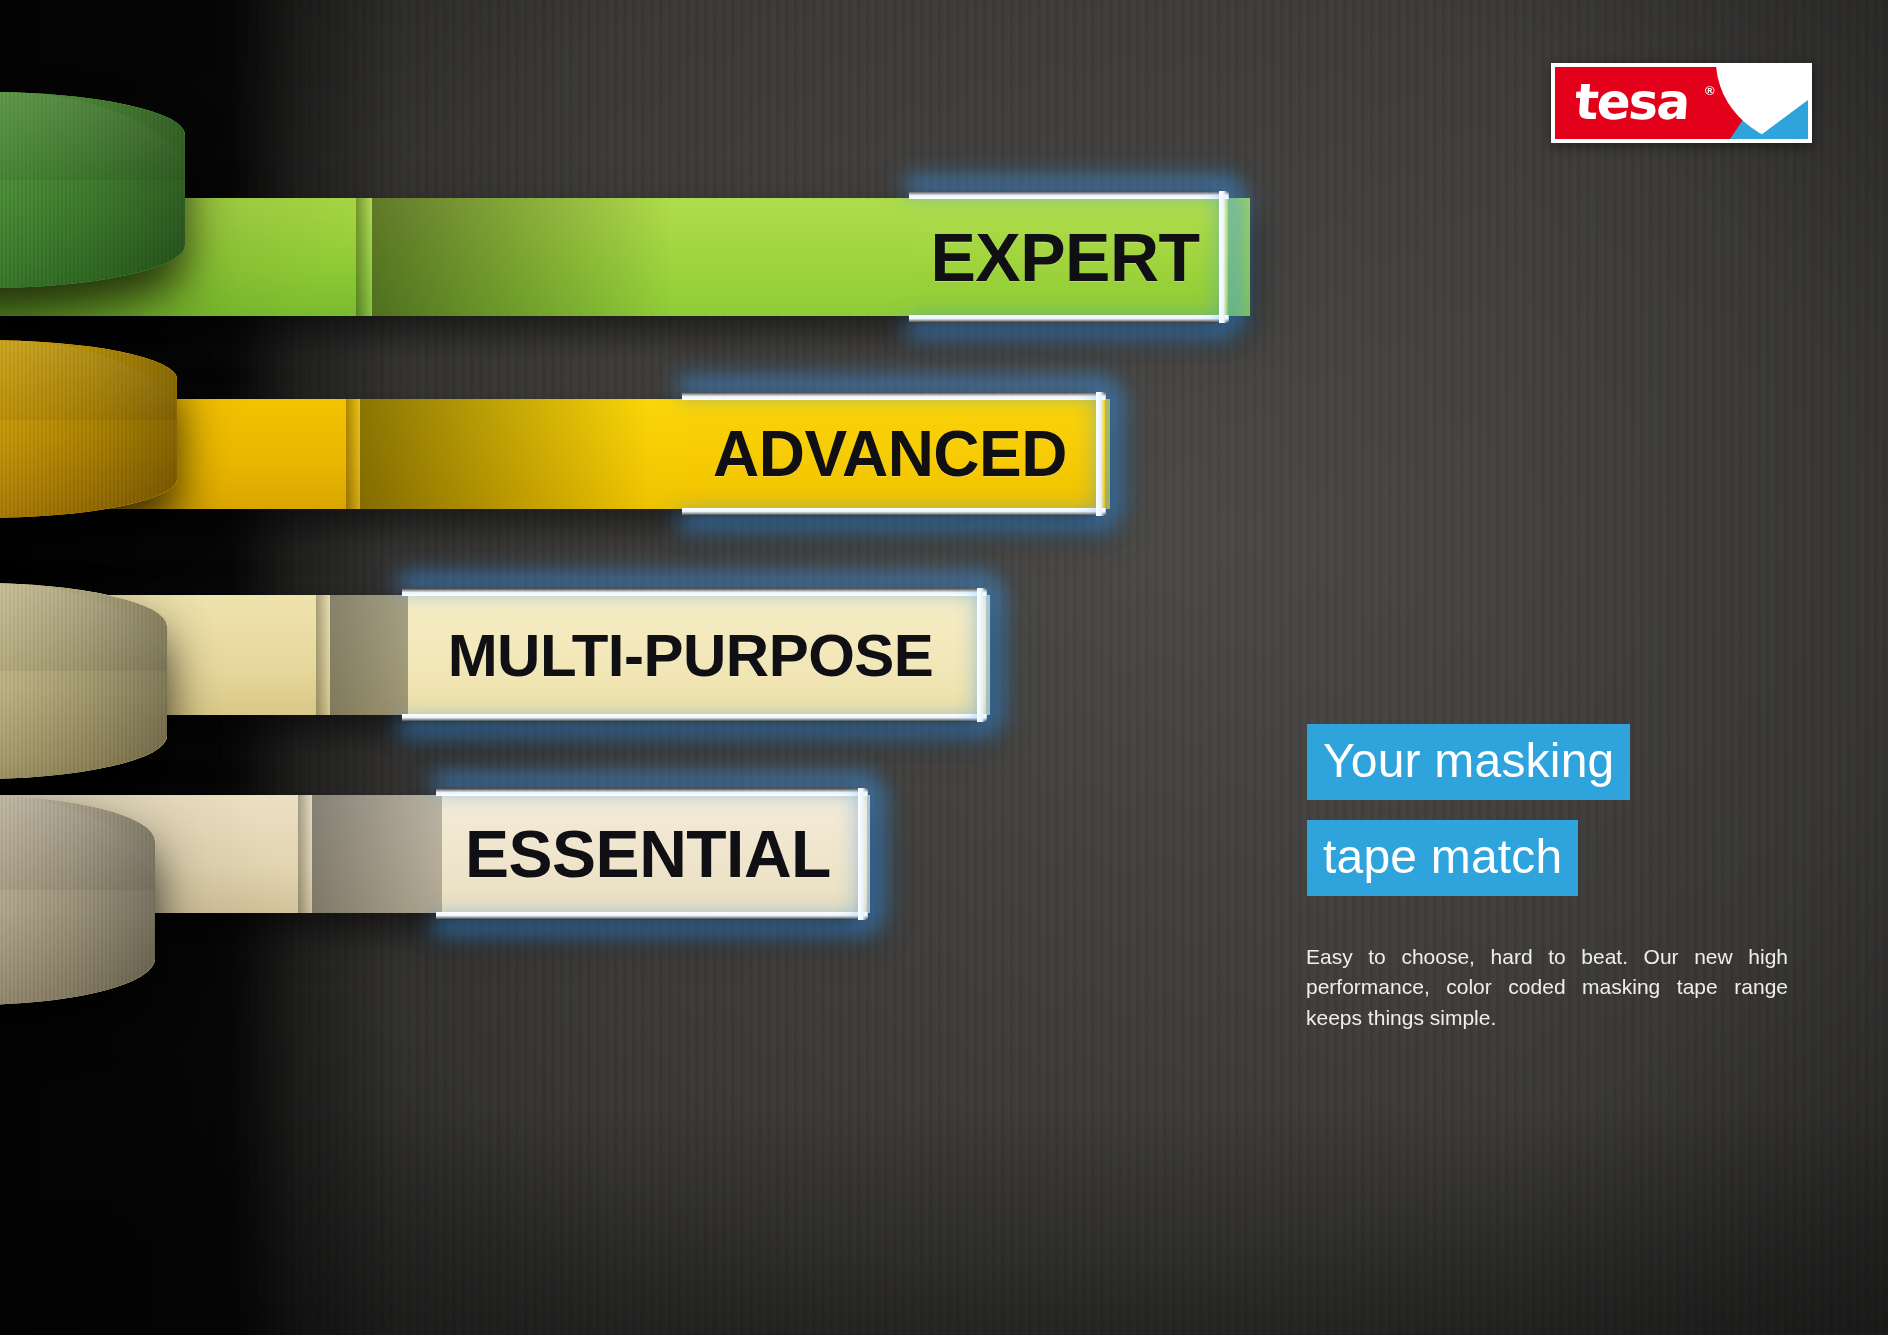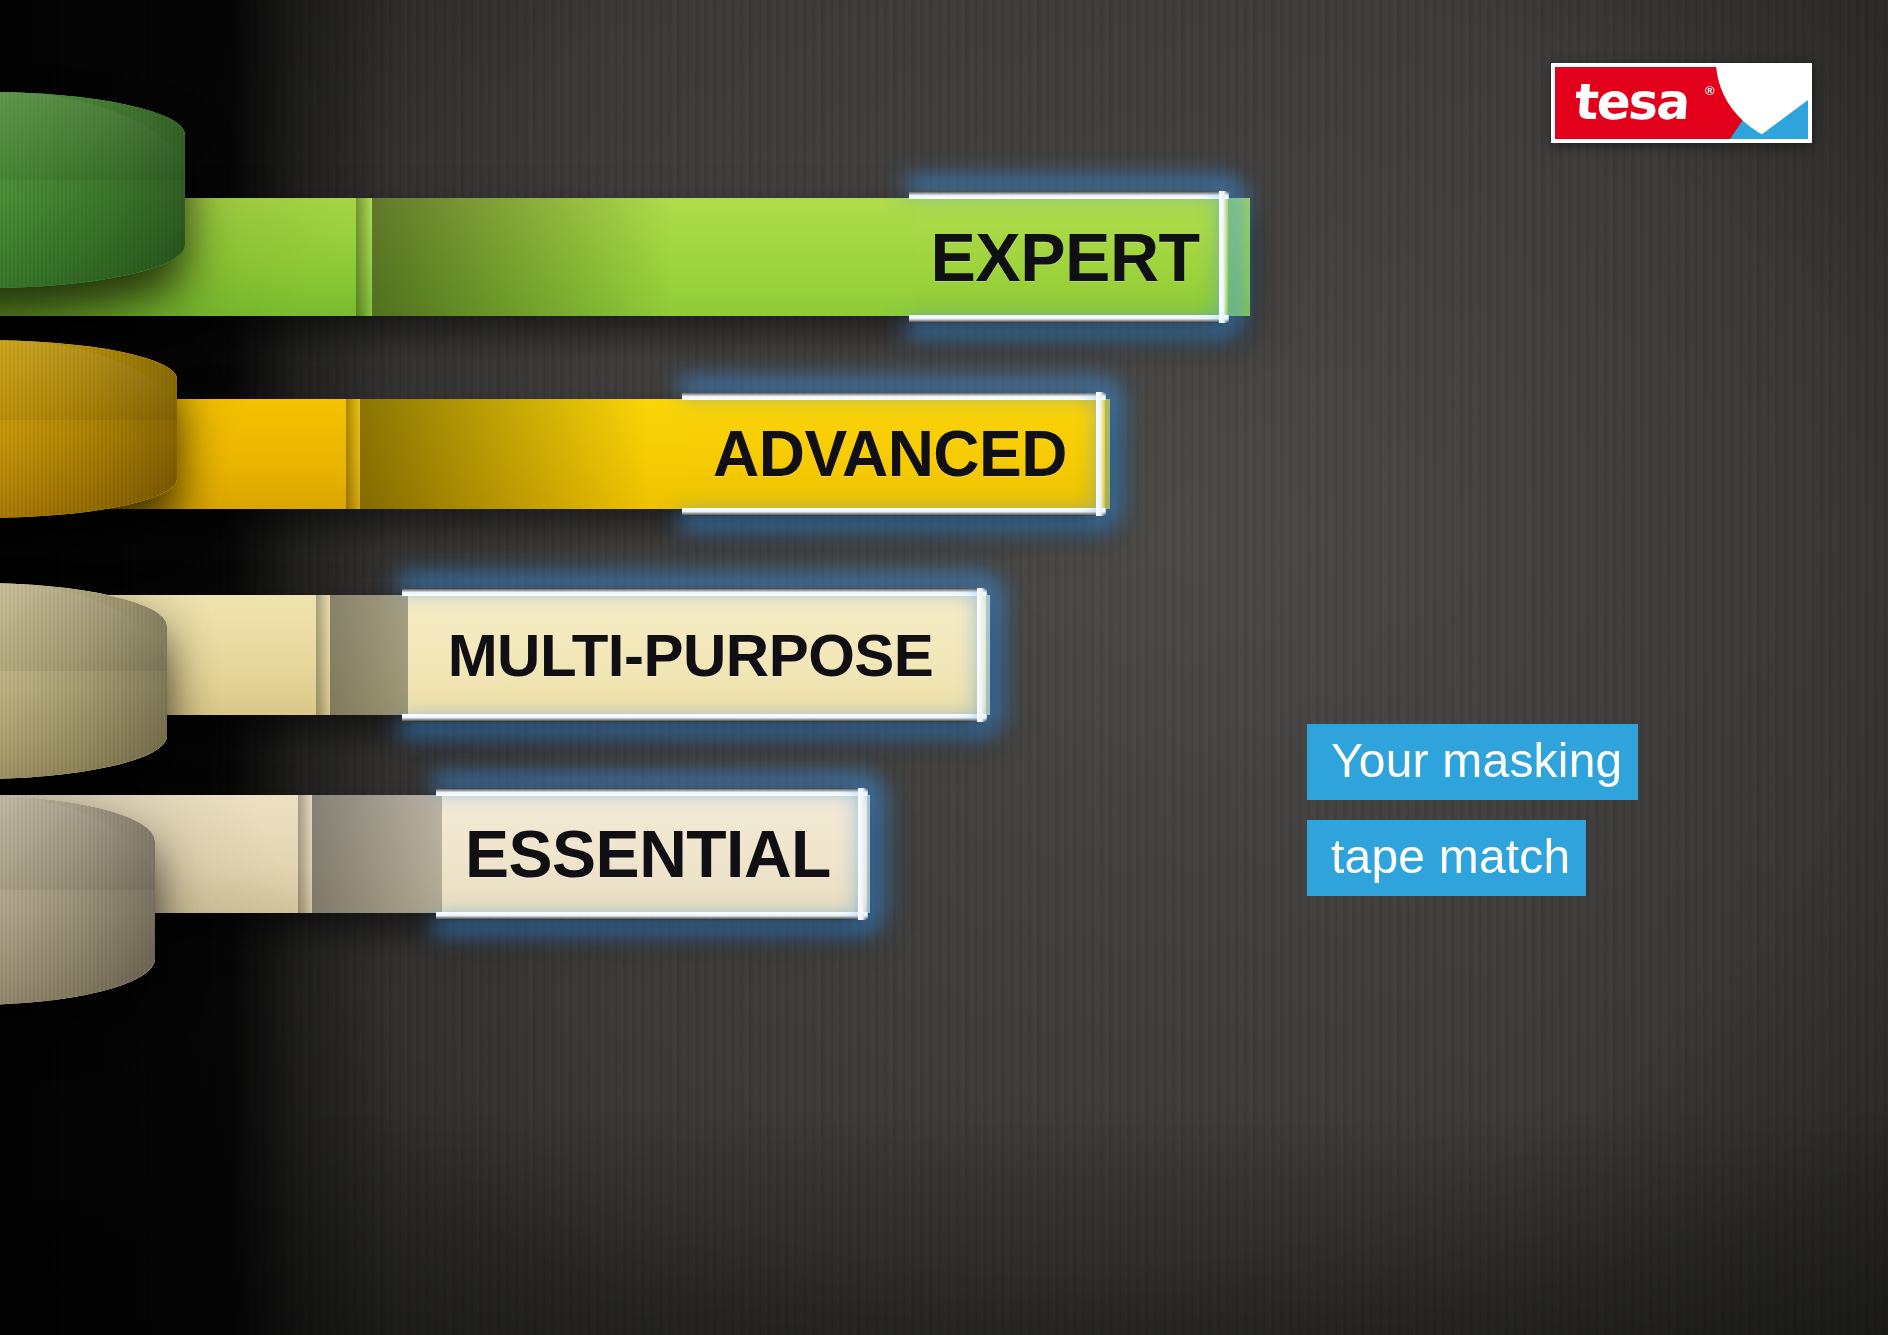--- a/index.html
+++ b/index.html
@@ -207,21 +207,21 @@
   }
 
   
   .headline { position: absolute; left: 1307px; top: 724px; }
   .headline-line {
     display: table;
     background: #2ea3dc;
     color: #ffffff;
     font-size: 48px;
     line-height: 1.0;
-    padding: 13px 16px 15px 24px;
+    padding: 13px 16px 15px 16px;
     font-weight: normal;
     letter-spacing: 0.2px;
   }
   .headline-line + .headline-line { margin-top: 20px; }
 
   .body-copy {
     position: absolute;
     left: 1306px; top: 942px;
     width: 482px;
     color: #f0eeea;
@@ -351,14 +351,15 @@
       <div class="logo-word">tesa</div>
       <div class="logo-reg">®</div>
     </div>
   </div>
 
   <div class="headline">
     <div class="headline-line">Your masking</div>
     <div class="headline-line">tape match</div>
   </div>
 
+  <div class="body-copy">Easy to choose, hard to beat. Our new high performance, color coded masking tape range keeps things simple.</div>
 
 </div>
 
 </body></html>

